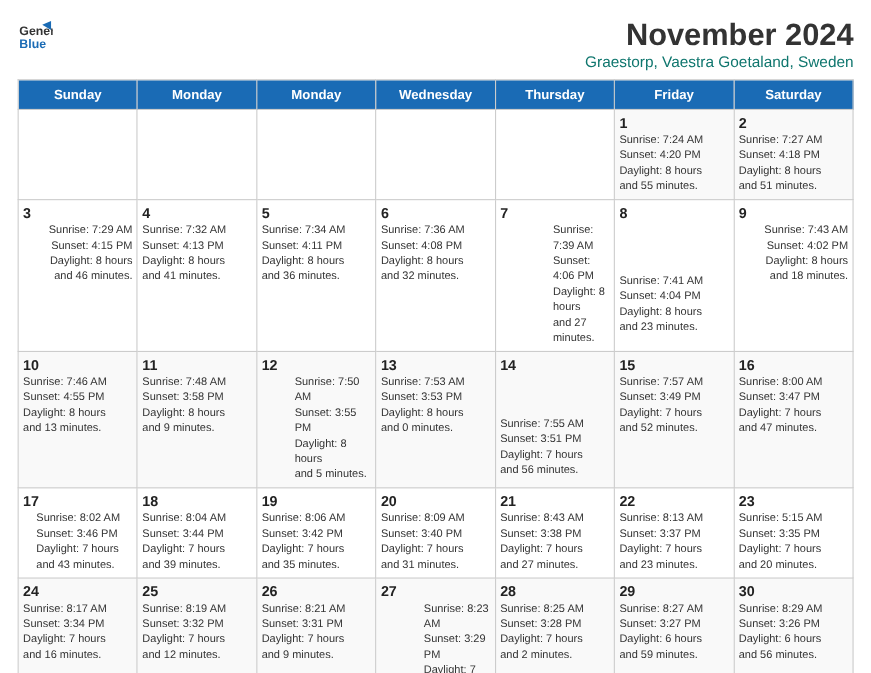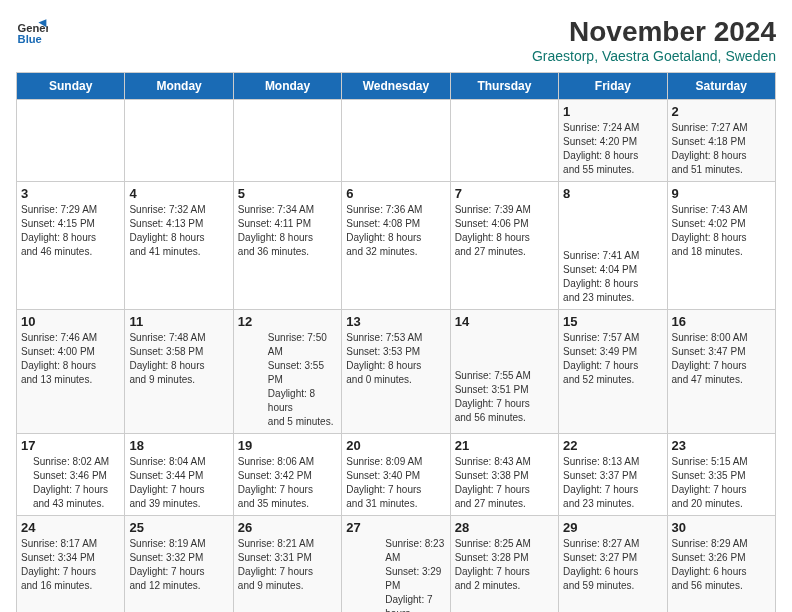--- a/index.html
+++ b/index.html
@@ -124,21 +124,21 @@
           <div class="day-num">2</div>
           <div class="day-info" style="white-space: pre-line;">Sunrise: 7:27 AM
 Sunset: 4:18 PM
 Daylight: 8 hours
 and 51 minutes.</div>
         </td>
       </tr>
       <tr>
         <td>
           <div class="day-num">3</div>
-          <div class="day-info" style="white-space: pre-line;">Sunrise: 7:29 AM
+          <div class="day-info" style="white-space: pre-line; text-align: right;">Sunrise: 7:29 AM
 Sunset: 4:15 PM
 Daylight: 8 hours
 and 46 minutes.</div>
         </td>
         <td>
           <div class="day-num">4</div>
           <div class="day-info" style="white-space: pre-line;">Sunrise: 7:32 AM
 Sunset: 4:13 PM
 Daylight: 8 hours
 and 41 minutes.</div>
@@ -152,45 +152,45 @@
         </td>
         <td>
           <div class="day-num">6</div>
           <div class="day-info" style="white-space: pre-line;">Sunrise: 7:36 AM
 Sunset: 4:08 PM
 Daylight: 8 hours
 and 32 minutes.</div>
         </td>
         <td>
           <div class="day-num">7</div>
-          <div class="day-info" style="white-space: pre-line;">Sunrise: 7:39 AM
+          <div class="day-info" style="white-space: pre-line; margin-left: 48px;">Sunrise: 7:39 AM
 Sunset: 4:06 PM
 Daylight: 8 hours
 and 27 minutes.</div>
         </td>
         <td>
           <div class="day-num">8</div>
           <div class="day-info" style="white-space: pre-line; margin-top: 48px;">Sunrise: 7:41 AM
 Sunset: 4:04 PM
 Daylight: 8 hours
 and 23 minutes.</div>
         </td>
         <td>
           <div class="day-num">9</div>
-          <div class="day-info" style="white-space: pre-line;">Sunrise: 7:43 AM
+          <div class="day-info" style="white-space: pre-line; text-align: right;">Sunrise: 7:43 AM
 Sunset: 4:02 PM
 Daylight: 8 hours
 and 18 minutes.</div>
         </td>
       </tr>
       <tr>
         <td>
           <div class="day-num">10</div>
           <div class="day-info" style="white-space: pre-line;">Sunrise: 7:46 AM
-Sunset: 4:00 PM
+Sunset: 4:55 PM
 Daylight: 8 hours
 and 13 minutes.</div>
         </td>
         <td>
           <div class="day-num">11</div>
           <div class="day-info" style="white-space: pre-line;">Sunrise: 7:48 AM
 Sunset: 3:58 PM
 Daylight: 8 hours
 and 9 minutes.</div>
         </td>

